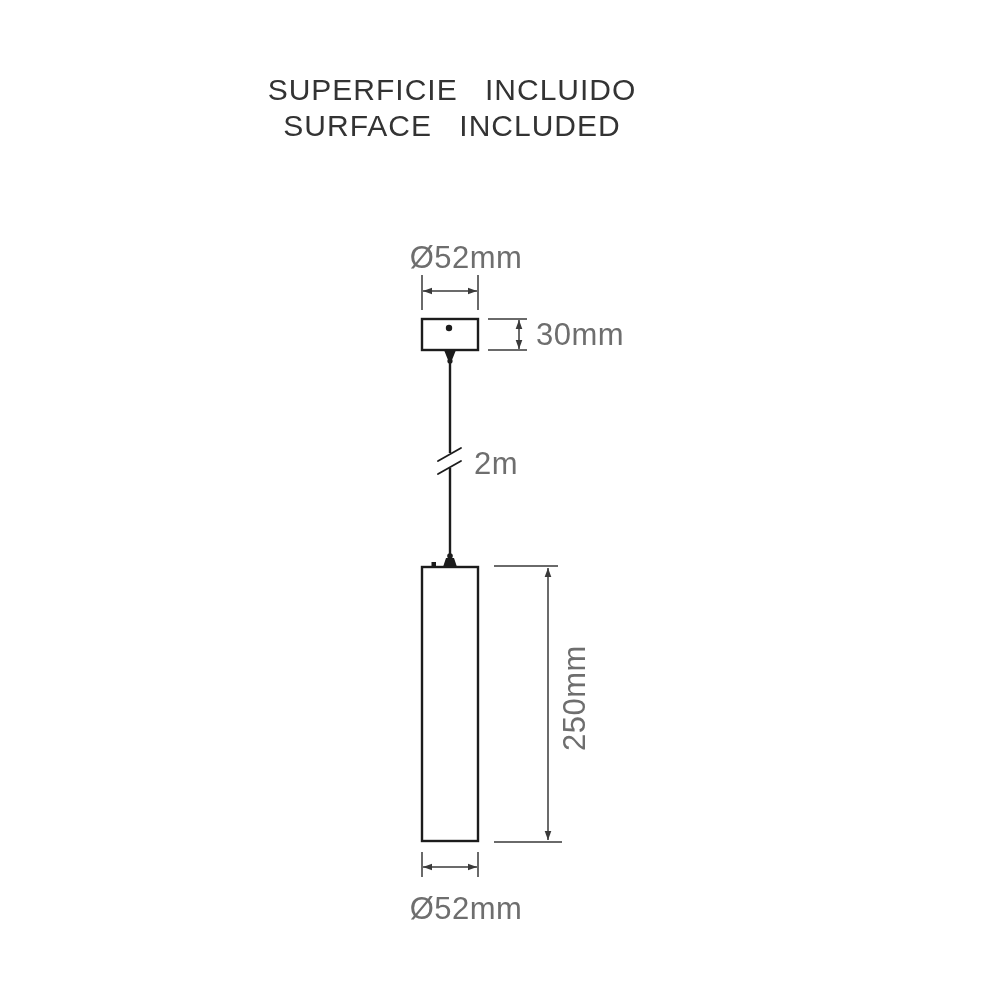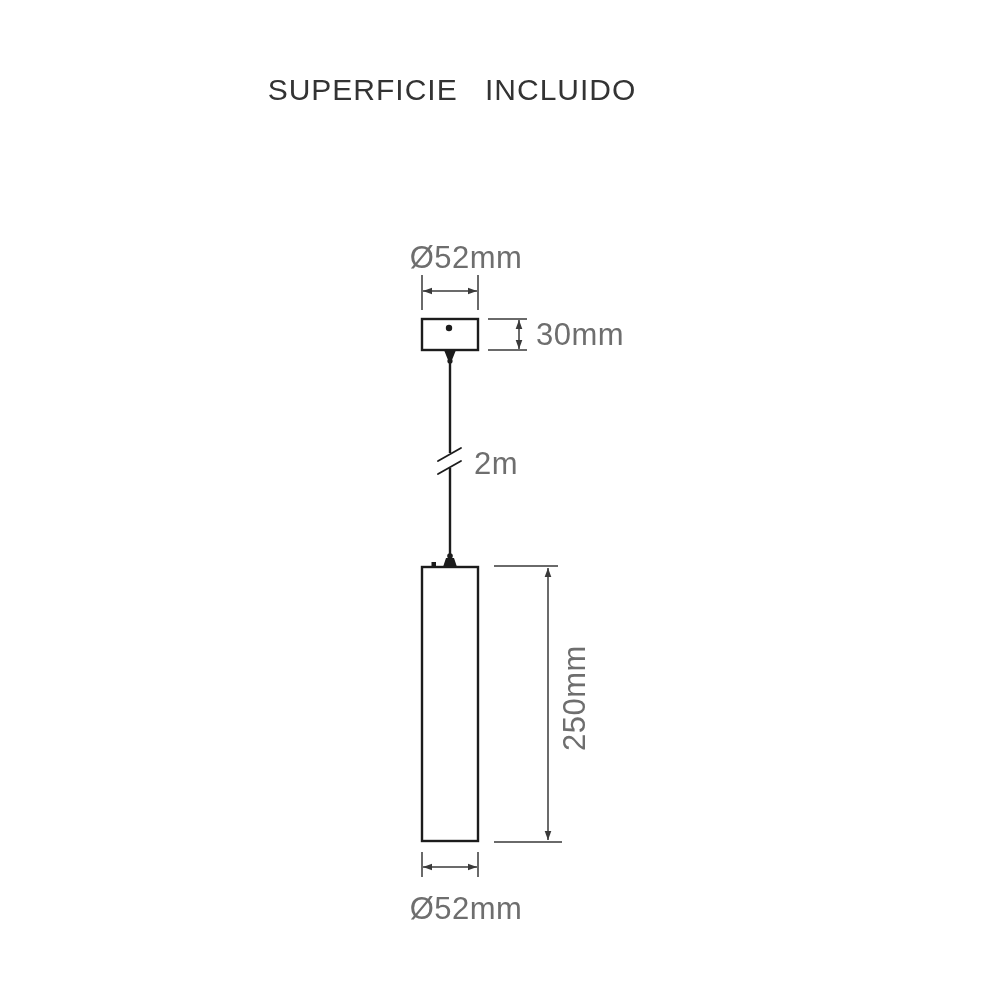--- a/index.html
+++ b/index.html
@@ -46,20 +46,21 @@
   }
   #arrow path{fill:var(--dimension-line);}
 </style>
 </head>
 <body>
 
 <div class="canvas">
 
   <div class="title">
     <div>SUPERFICIE INCLUIDO</div>
+    <div>SURFACE INCLUDED</div>
   </div>
 
   <svg class="drawing" width="990" height="990" viewBox="0 0 990 990">
     <defs>
       <marker id="arrow" viewBox="0 0 10 10" refX="10" refY="5" markerWidth="11" markerHeight="9" orient="auto-start-reverse" markerUnits="userSpaceOnUse">
         <path d="M0,1.3 L10,5 L0,8.7 Z"></path>
       </marker>
     </defs>
 
     <g>

